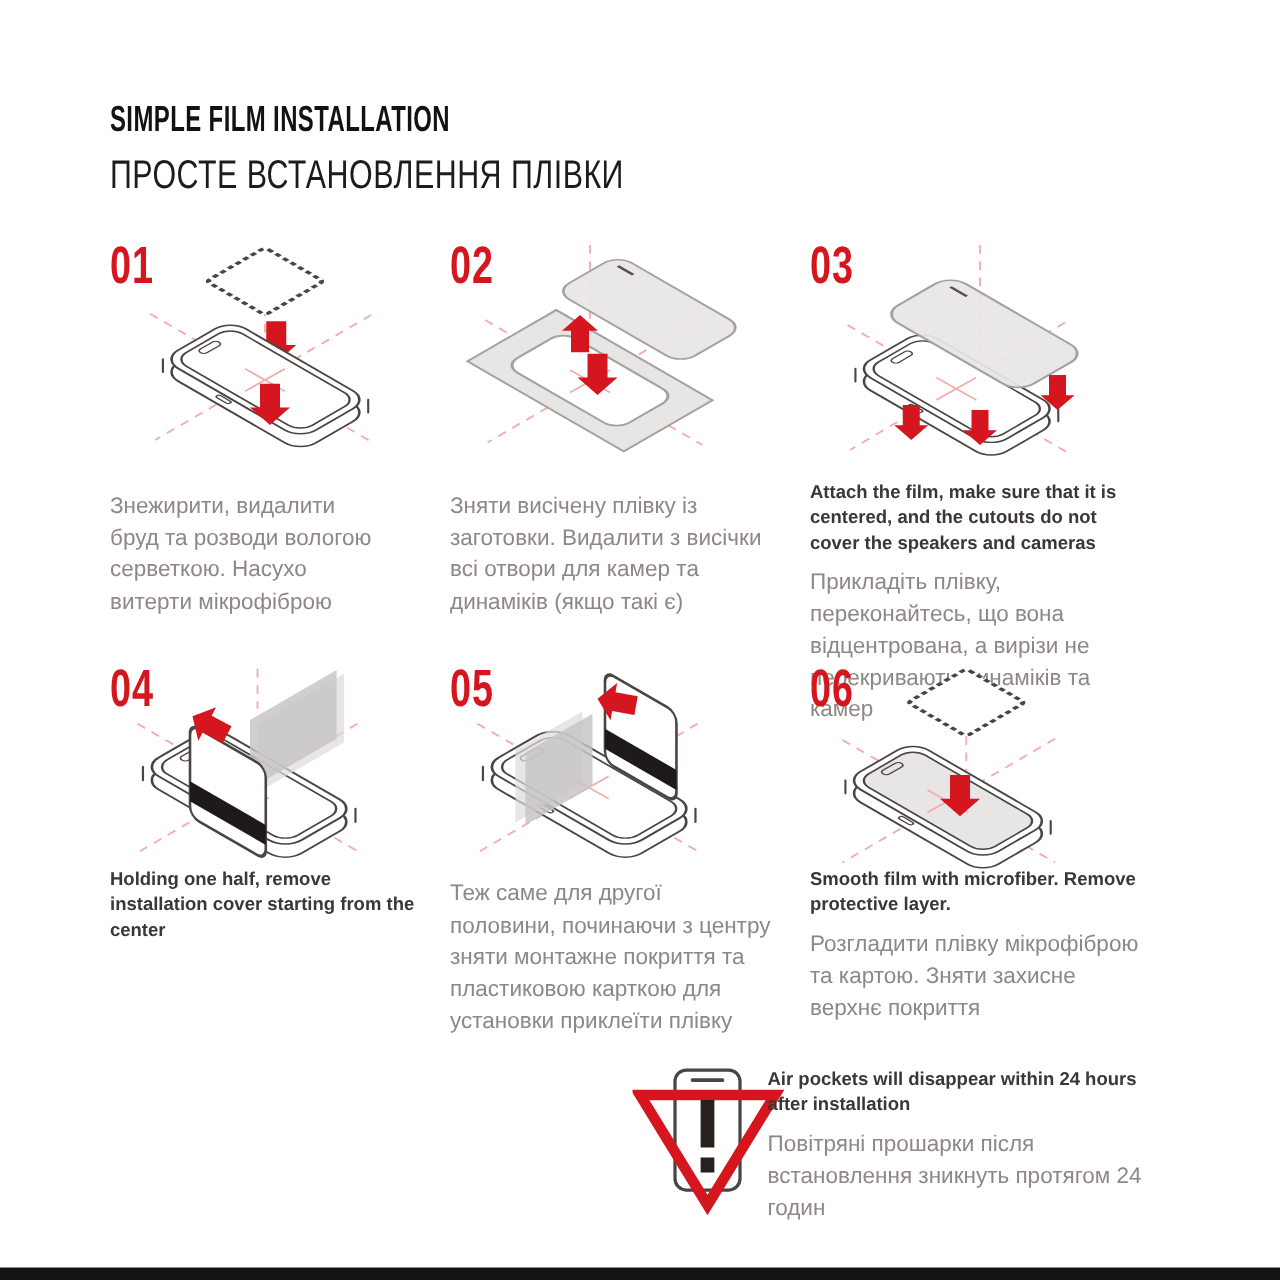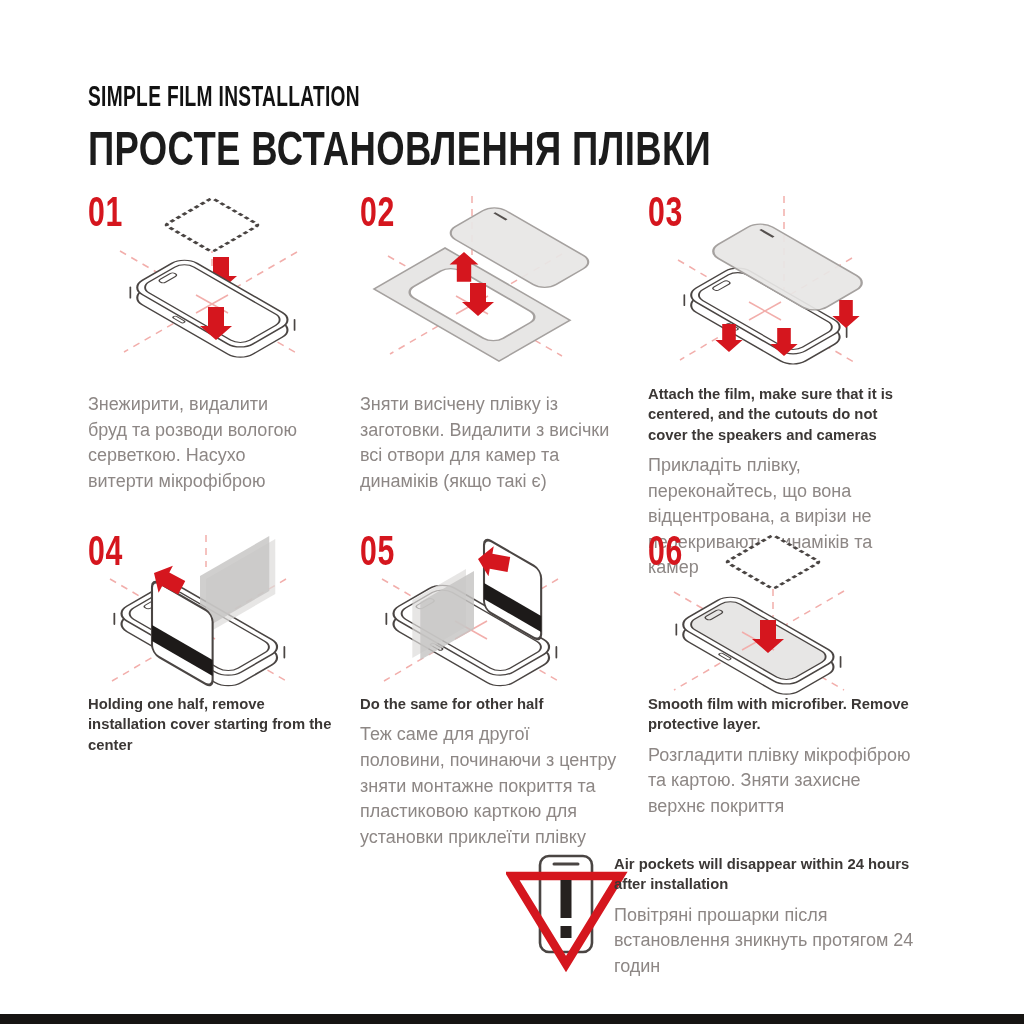--- a/index.html
+++ b/index.html
@@ -7,21 +7,21 @@
     --line:#4a4543; --fill-gray:#e7e6e5; --guide:#f2aeab;
   }
   *{margin:0;padding:0;box-sizing:border-box}
   html,body{background:#fff}
   body{width:1024px;height:1024px;position:relative;overflow:hidden;
        font-family:"Liberation Sans", sans-serif;}
   .condensed{display:inline-block;transform-origin:left center;white-space:nowrap}
   .title-en{position:absolute;left:88px;top:80px;font-size:29px;font-weight:bold;
             color:#121212;letter-spacing:.5px}
   .title-en .condensed{transform:scaleX(.66)}
-  .title-ua{position:absolute;left:88px;top:121px;font-size:48px;font-weight:700;
+  .title-ua{position:absolute;left:88px;top:121px;font-size:32px;font-weight:400;
             color:#1c1c1c;letter-spacing:.5px}
   .title-ua .condensed{transform:scaleX(.76)}
 
   .step{position:absolute;width:272px}
   #step1{left:88px;top:188px}  #step2{left:360px;top:188px}  #step3{left:648px;top:188px}
   #step4{left:88px;top:527px}  #step5{left:360px;top:527px}  #step6{left:648px;top:527px}
 
   .step-num{position:absolute;left:0;top:0;font-size:42px;font-weight:bold;
             color:var(--accent);transform:scaleX(.72);transform-origin:left top;
             letter-spacing:1px}
@@ -216,21 +216,20 @@
       </g>
     <g transform="translate(118,76)">
         <g transform="matrix(.866,.5,0,-1,0,0)">
       <rect x="0" y="0" width="66" height="72" rx="8" class="ln fillw" style="stroke-width:2.4"></rect>
       <rect x="0" y="10" width="66" height="16" style="fill:#1d1a19"></rect>
     </g>
       </g>
     <use href="#arrow" class="red" transform="translate(112,26) rotate(100) scale(0.95)"></use>
   </svg>
   <div class="texts">
-    <div class="t-en">Do the same for other half</div>
     <div class="t-ua">Теж саме для другої половини, починаючи з центру зняти монтажне покриття та пластиковою карткою для установки приклеїти плівку</div>
   </div>
 </div>
 
 <div class="step row2" id="step6">
   <div class="step-num">06</div>
   <svg class="illus" width="240" height="152">
     <line class="guide dash" x1="119" y1="4" x2="119" y2="96"></line>
     <line class="guide dash" x1="20" y1="59" x2="190" y2="157"></line>
     <line class="guide dash" x1="190" y1="58" x2="20" y2="157"></line>

